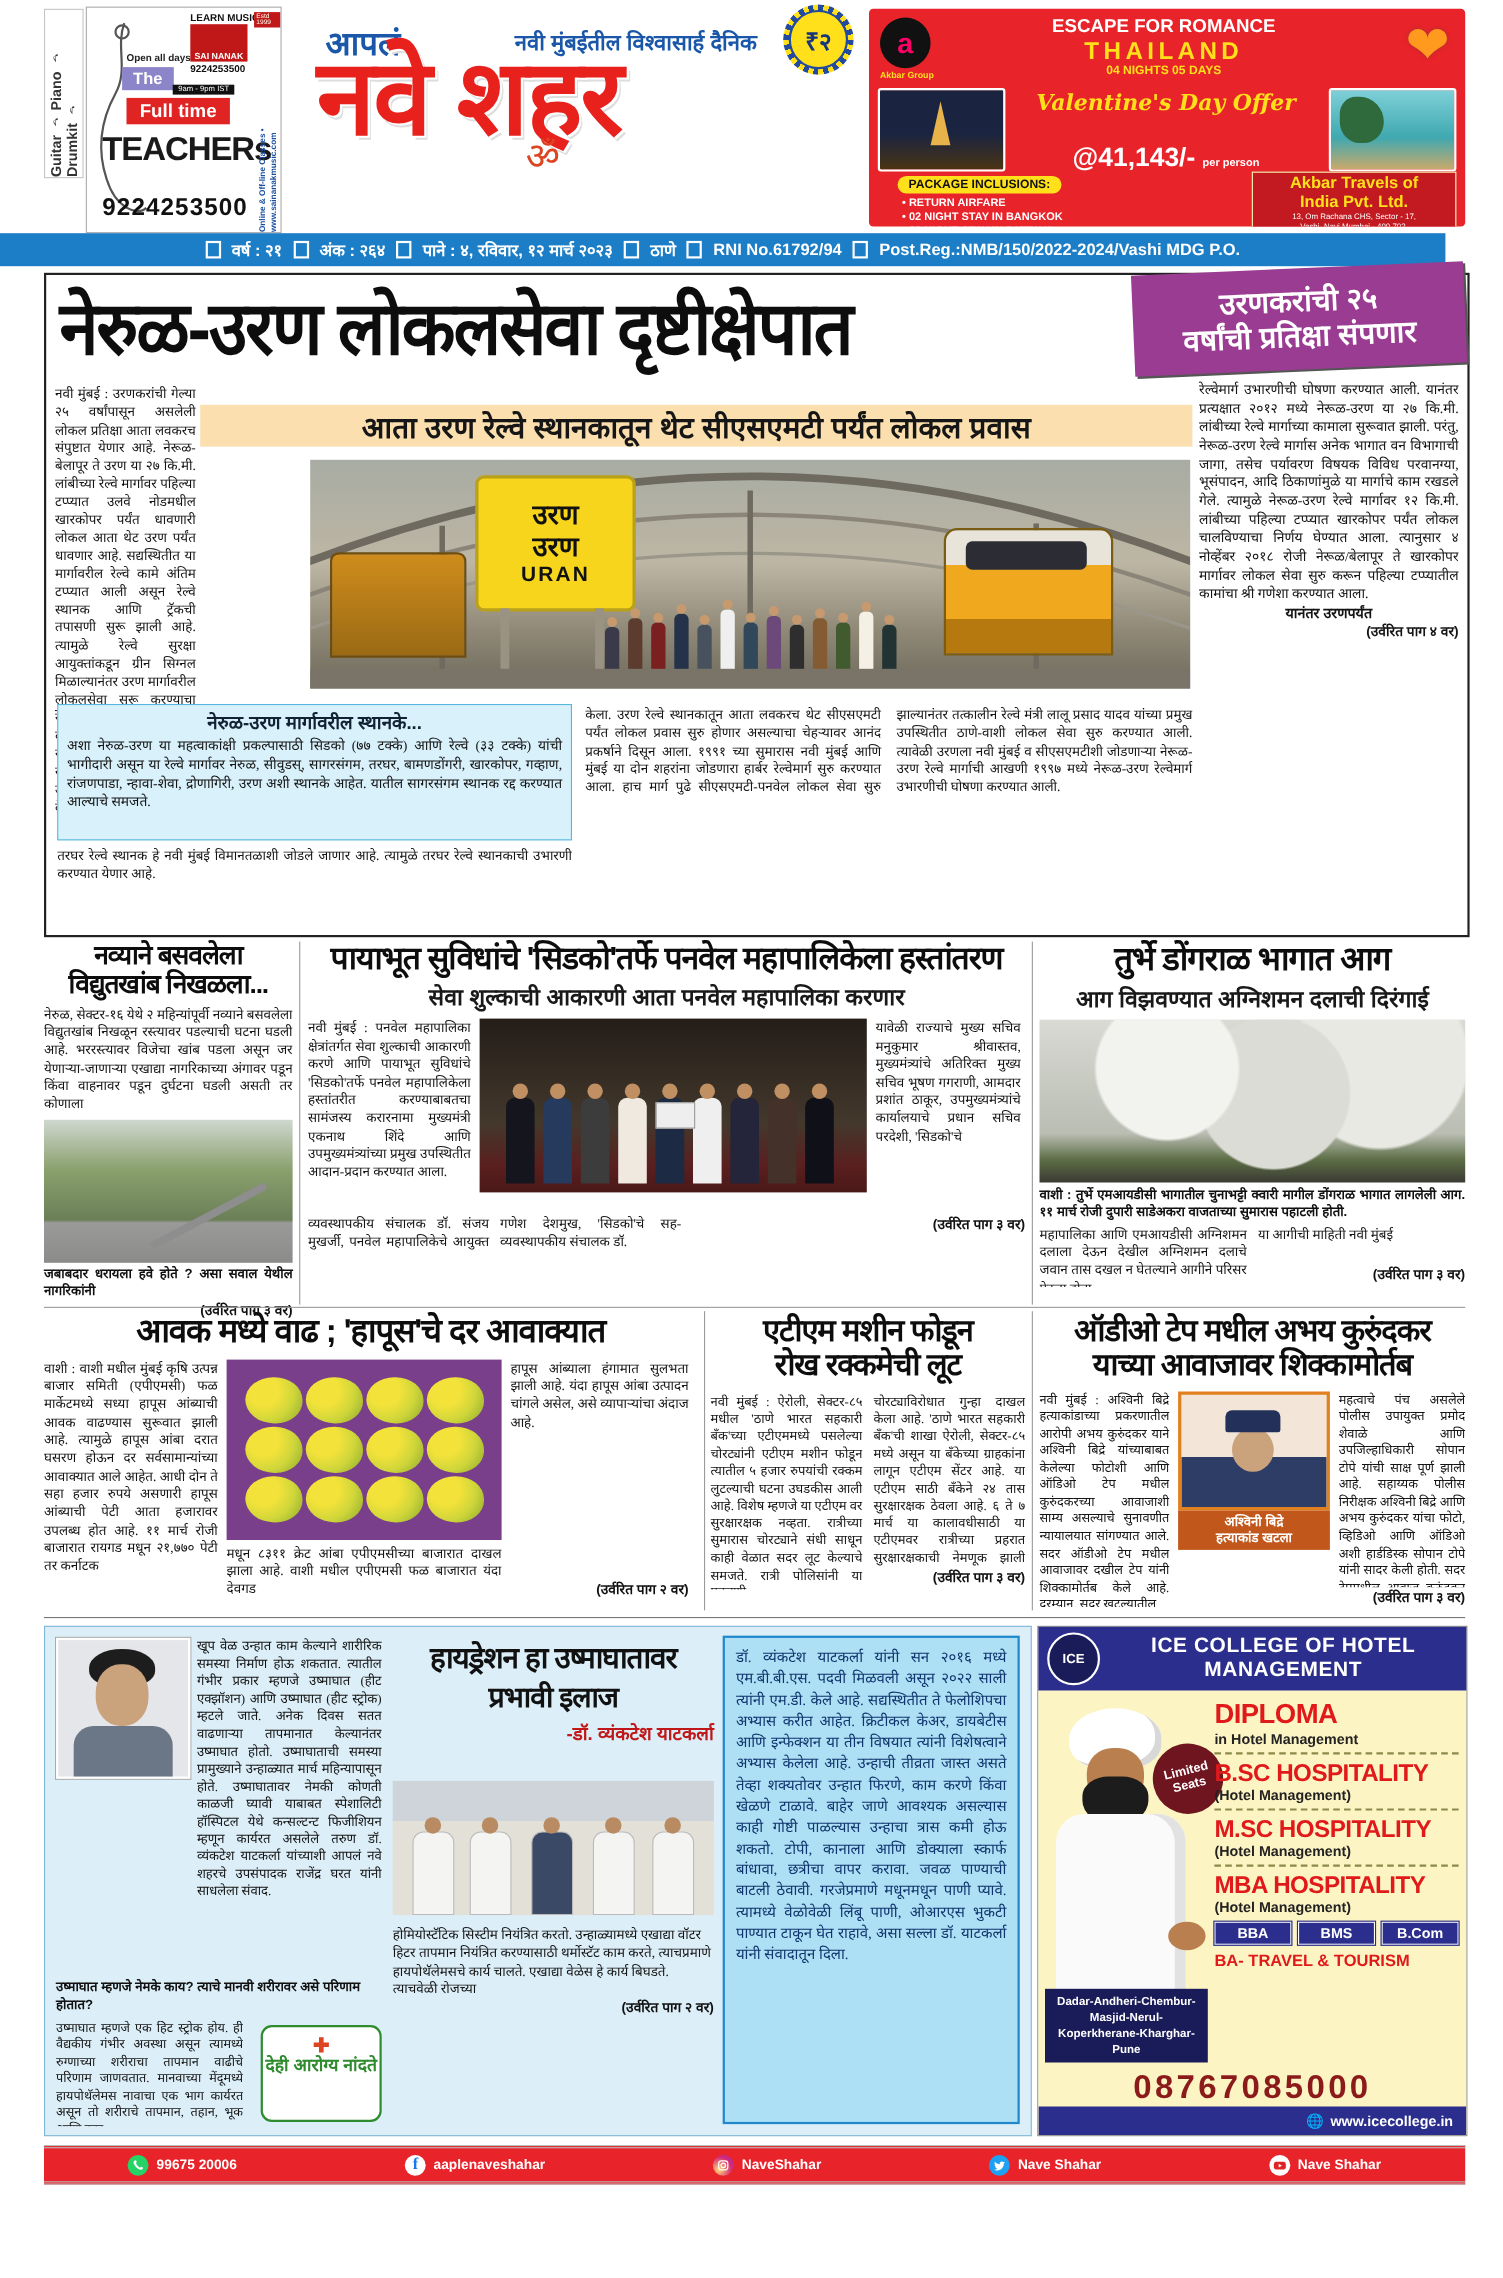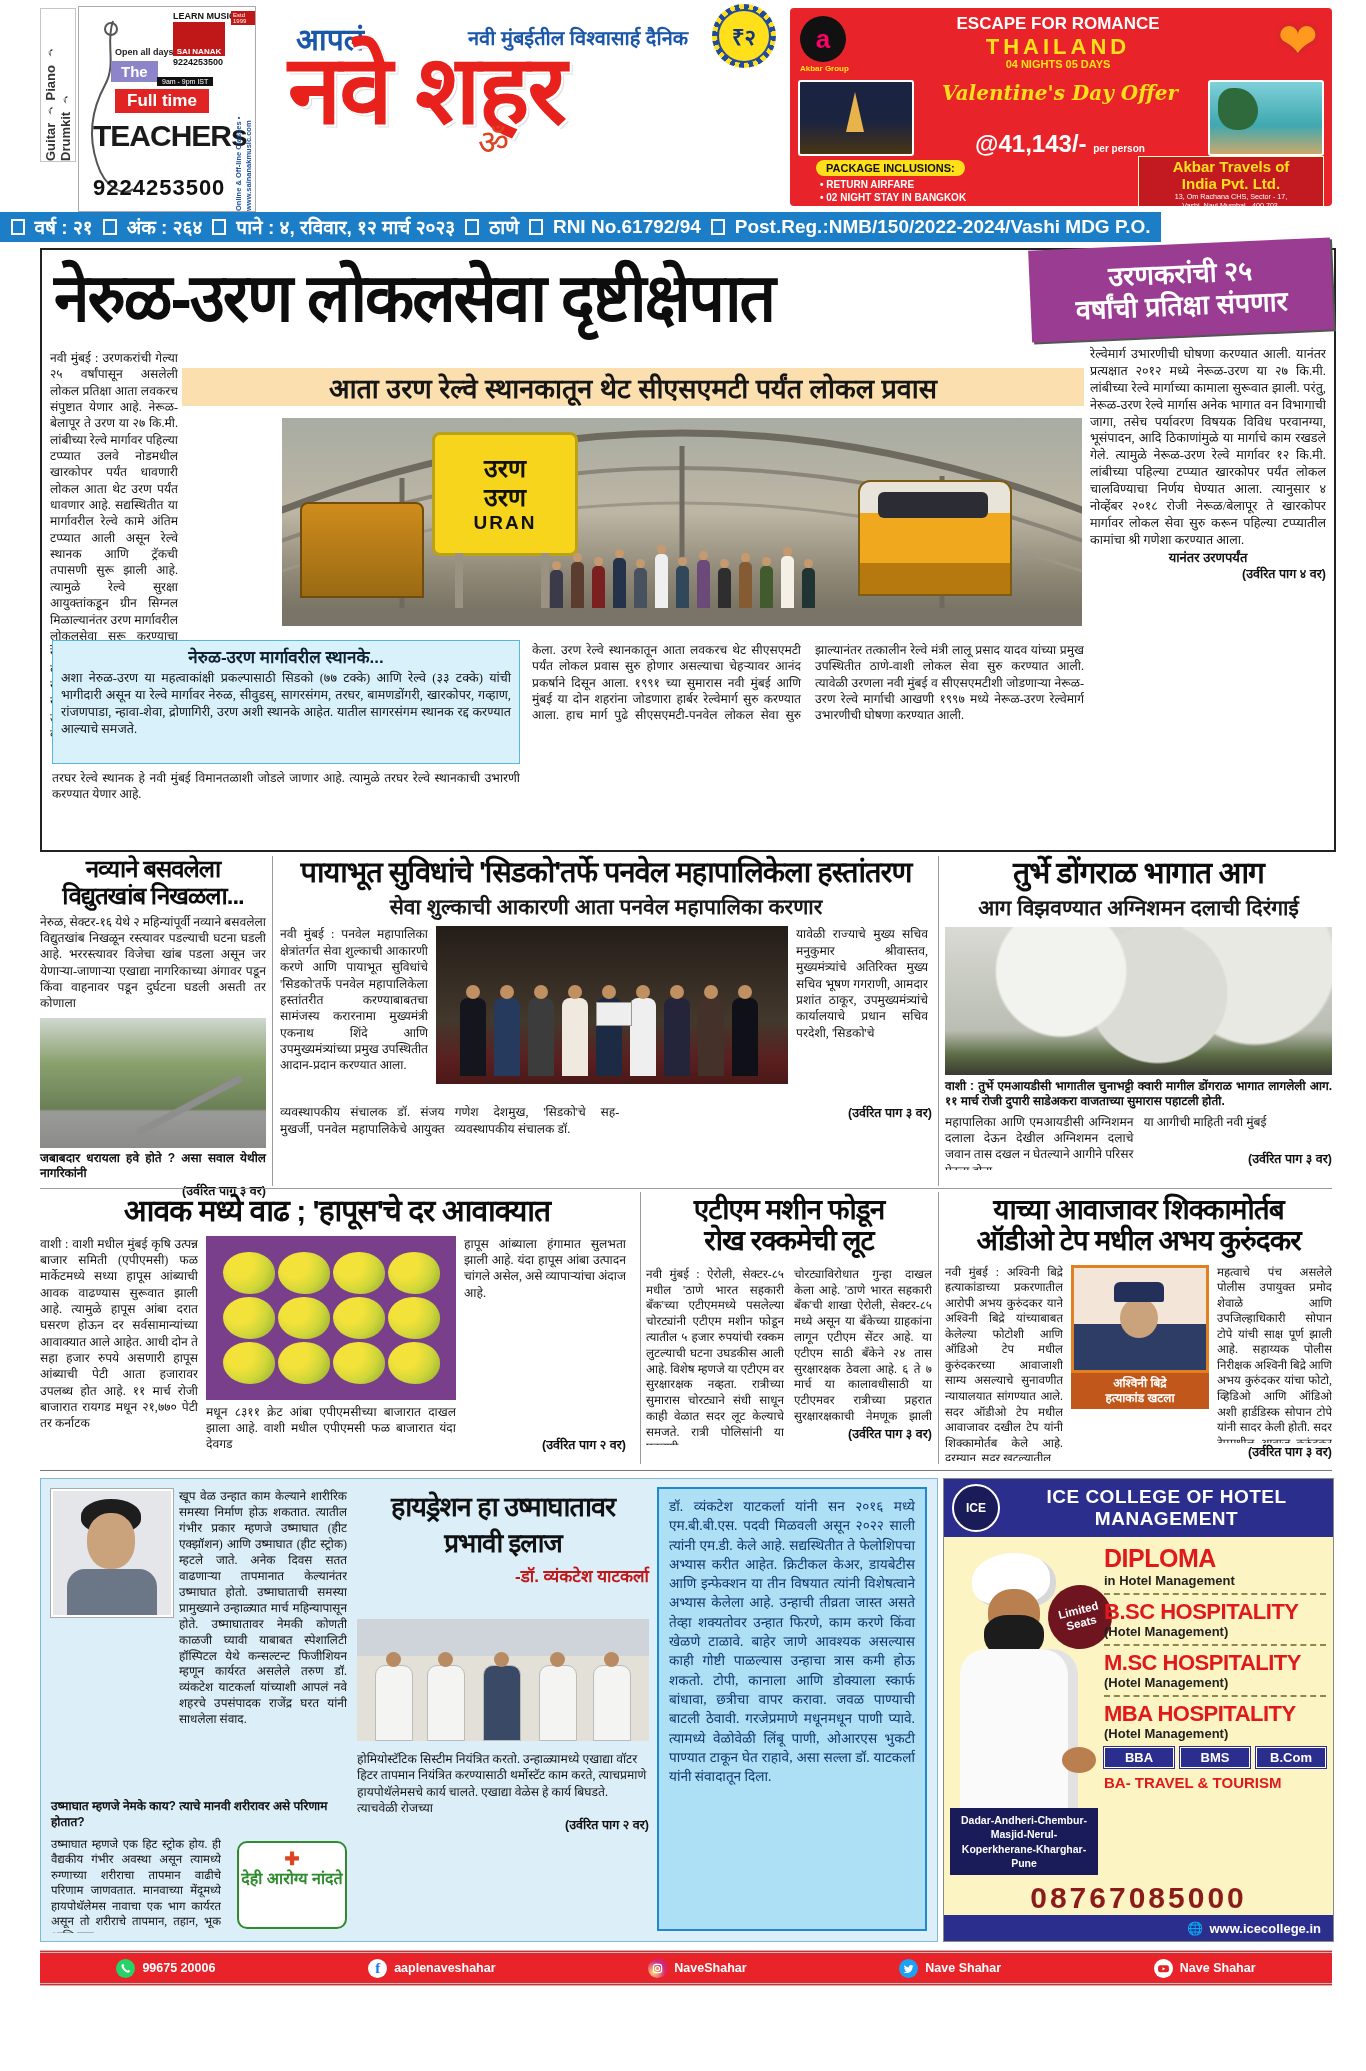--- a/index.html
+++ b/index.html
@@ -65,22 +65,22 @@
   .thai-price{position:absolute;left:150px;top:122px;width:240px;text-align:center;font-size:24px;font-weight:900;}
   .thai-price small{font-size:10px;font-weight:bold;}
   .thai-pkg-t{position:absolute;left:26px;top:152px;background:#ffe01a;color:#111;font-weight:900;
               font-size:11px;padding:2px 10px;border-radius:8px;}
   .thai-pkg{position:absolute;left:30px;top:170px;font-size:10px;font-weight:bold;line-height:1.32;}
   .thai-co{position:absolute;right:8px;top:148px;width:180px;text-align:center;background:#c21a20;
            border:1px solid #ffb; padding:2px 2px;}
   .thai-co .n{color:#ffe01a;font-size:15px;font-weight:900;line-height:1.1;}
   .thai-co .a{color:#fff;font-size:7.2px;line-height:1.25;}
   
-  .datebar{left:0;top:212px;width:1161px;height:30px;background:#1b7ec7;display:flex;
-           align-items:center;justify-content:center;color:#fff;font-size:19px;font-weight:bold;gap:10px;}
+  .datebar{left:0;top:212px;width:1314px;height:30px;background:#1b7ec7;display:flex;
+           align-items:center;justify-content:center;color:#fff;font-size:15px;font-weight:bold;gap:10px;}
   .sq{width:10px;height:12px;border:2px solid #fff;display:inline-block;}
   
   .lead{left:40px;top:248px;width:1292px;height:600px;border:2px solid #222;background:#fff;}
   .lead-hl{position:absolute;left:12px;top:0px;width:1000px;font-size:64px;font-weight:900;color:#0d0d0d;
            letter-spacing:-2px;transform:scaleY(1.05);transform-origin:top left;}
   .flash{position:absolute;right:2px;top:-6px;width:302px;height:92px;background:#9a3d92;color:#fff;
          transform:rotate(-2.5deg);display:flex;flex-direction:column;align-items:center;justify-content:center;
          font-size:27px;font-weight:bold;line-height:1.2;box-shadow:2px 2px 0 #555;}
   .lead-subhead{position:absolute;left:140px;top:118px;width:902px;height:38px;background:#fbdfae;
                 display:flex;align-items:center;justify-content:center;font-size:27px;font-weight:900;color:#161616;}
@@ -429,22 +429,22 @@
     <div style="display:flex;gap:10px;margin-top:10px;">
       <div class="body-text" style="flex:1;height:178px;overflow:hidden;font-size:11.8px;">नवी मुंबई : ऐरोली, सेक्टर-८५ मधील 'ठाणे भारत सहकारी बँक'च्या एटीएममध्ये पसलेल्या चोरट्यांनी एटीएम मशीन फोडून त्यातील ५ हजार रुपयांची रक्कम लुटल्याची घटना उघडकीस आली आहे. विशेष म्हणजे या एटीएम वर सुरक्षारक्षक नव्हता. रात्रीच्या सुमारास चोरट्याने संधी साधून काही वेळात सदर लूट केल्याचे समजते. रात्री पोलिसांनी या प्रकरणी</div>
       <div style="flex:1;">
         <div class="body-text" style="height:158px;overflow:hidden;font-size:11.8px;">चोरट्याविरोधात गुन्हा दाखल केला आहे. 'ठाणे भारत सहकारी बँक'ची शाखा ऐरोली, सेक्टर-८५ मध्ये असून या बँकेच्या ग्राहकांना लागून एटीएम सेंटर आहे. या एटीएम साठी बँकेने २४ तास सुरक्षारक्षक ठेवला आहे. ६ ते ७ मार्च या कालावधीसाठी या एटीएमवर रात्रीच्या प्रहरात सुरक्षारक्षकाची नेमणूक झाली होती. ७ मार्च रोजी धुलीवंदनाच्या दिवशी सायंकाळी</div>
         <div class="more">(उर्वरित पाग ३ वर)</div>
       </div>
     </div>
   </div>
 
   <div class="abs" style="left:945px;top:1194px;width:387px;">
+    <div class="art-hl" style="font-size:28px;">ऑडीओ टेप मधील अभय कुरुंदकर</div>
     <div class="art-hl" style="font-size:28px;">याच्या आवाजावर शिक्कामोर्तब</div>
-    <div class="art-hl" style="font-size:28px;">ऑडीओ टेप मधील अभय कुरुंदकर</div>
     <div style="display:flex;gap:8px;margin-top:8px;">
       <div class="body-text" style="width:118px;height:196px;overflow:hidden;font-size:11.6px;">नवी मुंबई : अश्विनी बिद्रे हत्याकांडाच्या प्रकरणातील आरोपी अभय कुरुंदकर याने अश्विनी बिद्रे यांच्याबाबत केलेल्या फोटोशी आणि ऑडिओ टेप मधील कुरुंदकरच्या आवाजाशी साम्य असल्याचे सुनावणीत न्यायालयात सांगण्यात आले. सदर ऑडीओ टेप मधील आवाजावर दखील टेप यांनी शिक्कामोर्तब केले आहे. दरम्यान, सदर खटल्यातील</div>
       <div class="ashwini">
         <div class="ph"></div>
         <div class="cap">
           <div>अश्विनी बिद्रे</div>
           <div>हत्याकांड खटला</div>
         </div>
       </div>
       <div style="flex:1;">

